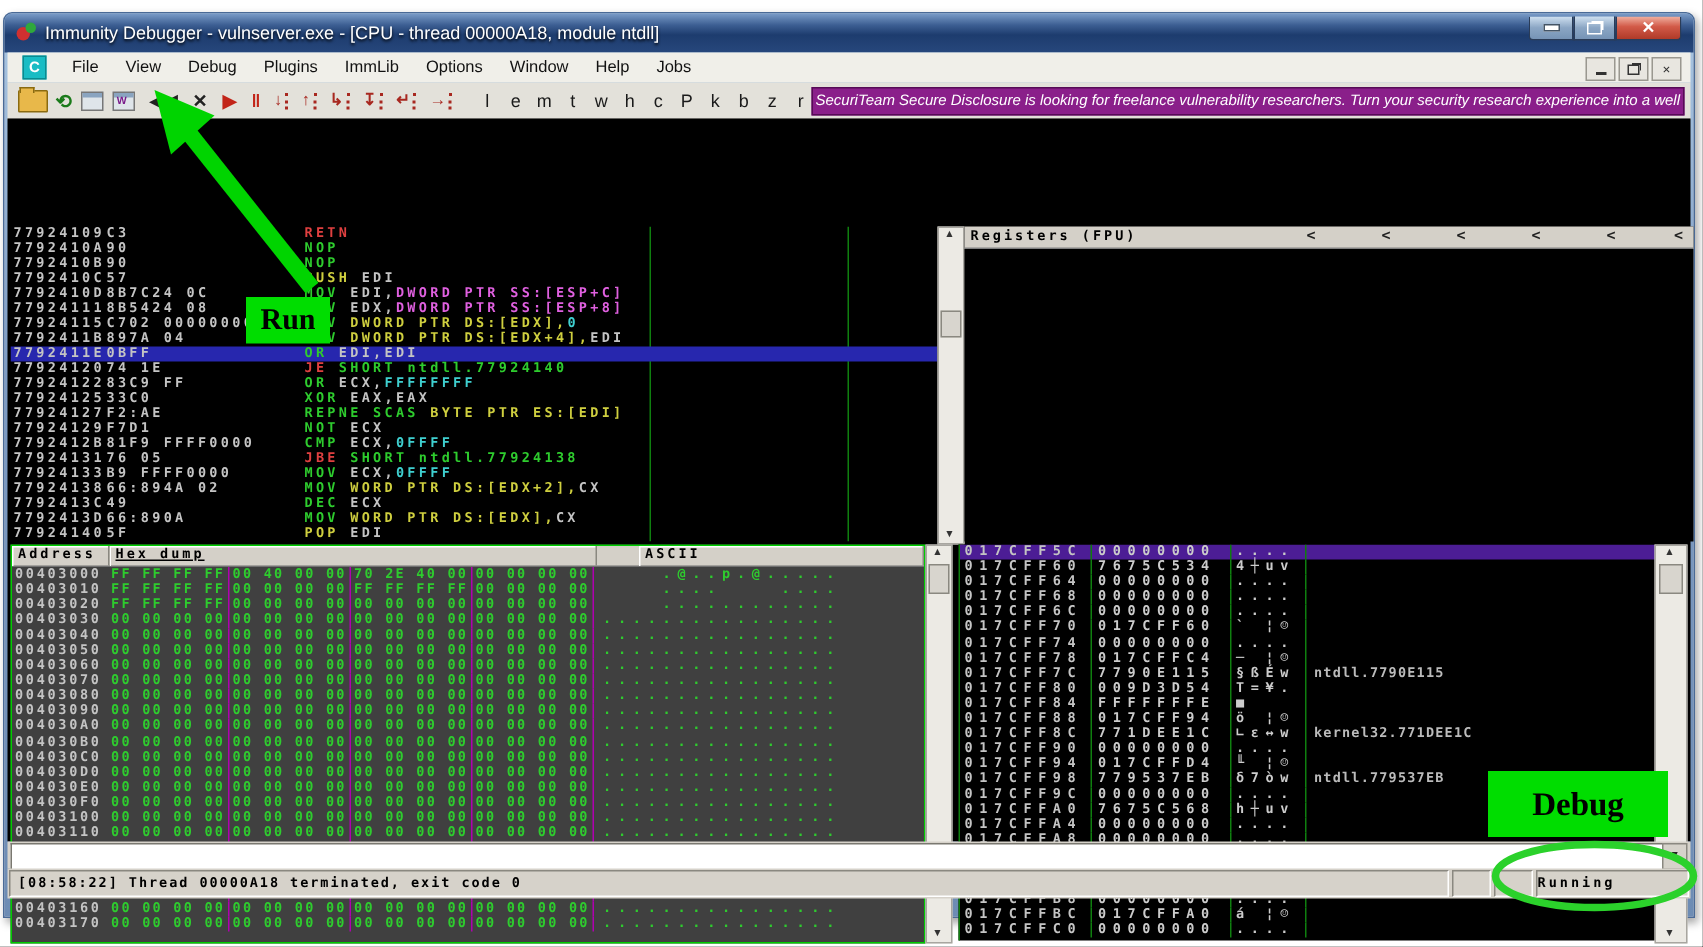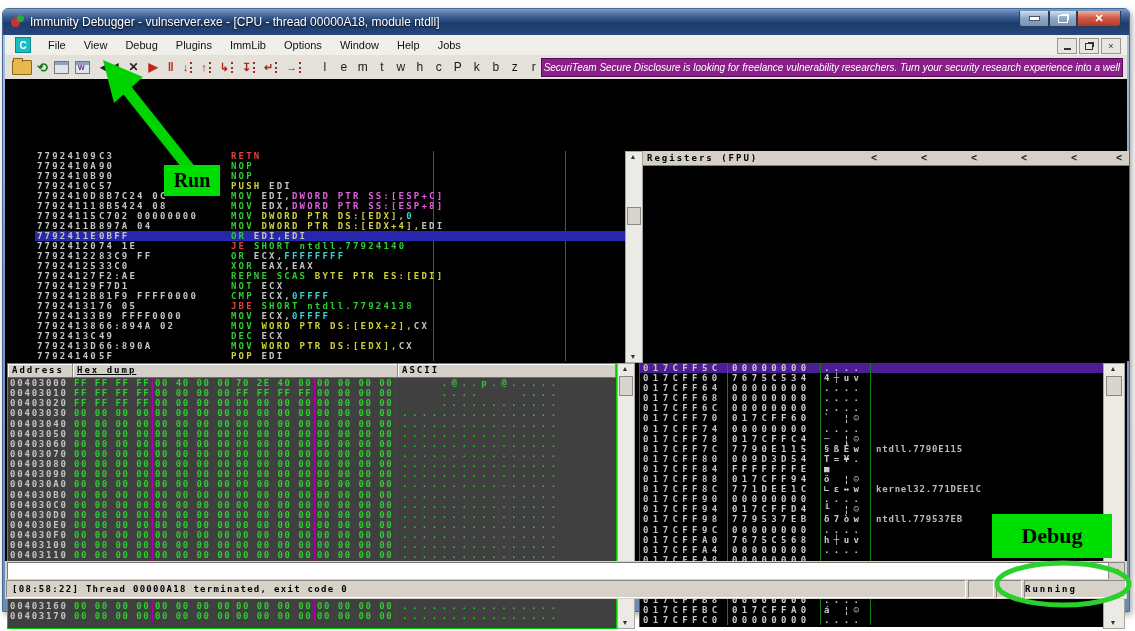--- a/index.html
+++ b/index.html
@@ -59,21 +59,21 @@
     display:flex;align-items:center;justify-content:flex-end;white-space:nowrap;overflow:hidden;padding-right:2px;}
 
   
   #client{position:absolute;left:2px;top:70px;width:1122px;height:482px;background:#000;}
 
   .mono{font-family:"DejaVu Sans Mono",monospace;font-weight:700;font-size:9px;line-height:10px;white-space:pre;}
 
   
   #disasm{position:absolute;left:2px;top:72px;width:618px;height:210px;background:#000;overflow:hidden;}
   .dline{position:absolute;top:0;bottom:0;width:1px;background:#0f7f0f;}
-  .drow{display:flex;height:10px;letter-spacing:2.2px;position:relative;margin-left:28px;}
+  .drow{display:flex;height:10px;letter-spacing:2.2px;position:relative;}
   .drow.sel{background:#2727ae;}
   .da{width:62px;color:#c4c4c4;padding-left:2px;}
   .db{width:132px;color:#c4c4c4;}
   .di{flex:1;}
   .t-r{color:#e04040}.t-g{color:#2ecc2e}.t-y{color:#cfcf3f}.t-m{color:#e060e0}.t-c{color:#3fcfcf}.t-s{color:#c4c4c4}
 
   
   .vscroll{position:absolute;width:16px;background:#eceae4;border:1px solid #a8a6a0;}
   .sarrow{position:absolute;left:2px;width:10px;height:8px;font-size:7px;color:#333;text-align:center;line-height:8px;}
   .sthumb{position:absolute;left:1px;width:12px;background:#d8d5ce;border:1px solid #8a8880;}
@@ -83,21 +83,21 @@
   #reg-header{position:absolute;left:0;top:0;right:0;height:14px;background:#d4d0c8;
     border-bottom:1px solid #808080;color:#000;}
   #reg-header .mono{letter-spacing:2px;padding-left:4px;line-height:14px;}
   .chev{position:absolute;top:1px;font-size:10px;font-weight:bold;color:#222;font-family:"DejaVu Sans Mono",monospace;}
 
   
   #hexdump{position:absolute;left:2px;top:284px;width:610px;height:266px;box-sizing:border-box;
     border:1px solid #00cc00;background:#404040;overflow:hidden;}
   #hex-header{display:flex;height:13px;background:#d4d0c8;color:#000;border-bottom:1px solid #707070;}
   #hex-header .cell{letter-spacing:2px;line-height:13px;padding-left:4px;border-right:1px solid #8a8880;box-shadow:inset 1px 1px 0 #fff;}
-  .hh-a{width:60px;} .hh-h{width:320px;text-decoration:underline;} .hh-s{flex:1;}
+  .hh-a{width:60px;} .hh-h{width:320px;text-decoration:underline;} .hh-s{flex:1;margin-left:28px;}
   .hxrow{display:flex;height:10.15px;}
   .hx-a{width:62px;color:#c4c4c4;letter-spacing:1.8px;padding-left:2px;}
   .hx-g{width:78px;color:#2ecc2e;letter-spacing:1.5px;border-right:1px solid #b000b0;padding-left:2px;}
   .hx-s{color:#2ecc2e;letter-spacing:4.5px;padding-left:6px;}
 
   
   #stack{position:absolute;left:634px;top:284px;width:464px;height:264px;background:#000;overflow:hidden;
     border-left:1px solid #0f7f0f;}
   .srow{display:flex;height:10.1px;}
   .srow.sel{background:#4c1d95;}
@@ -115,21 +115,21 @@
   #statusbar{position:absolute;left:2px;top:570px;width:1122px;height:20px;background:#d6d2ca;display:flex;}
   .scell{border:1px solid;border-color:#8a8880 #fff #fff #8a8880;margin:1px;display:flex;align-items:center;}
   #status-msg{flex:1;padding-left:5px;color:#000;letter-spacing:1.3px;}
   .scell.small{width:24px;}
   #status-run{width:100px;padding-left:0;color:#000;letter-spacing:2px;}
 
   
   #anno-svg{position:absolute;left:0;top:0;width:1135px;height:631px;pointer-events:none;z-index:50;}
   .annbox{position:absolute;background:#00dd00;color:#000;z-index:51;
     font-family:"Liberation Serif",serif;font-weight:700;display:flex;align-items:center;justify-content:center;}
-  #run-label{left:164px;top:165px;width:56px;height:31px;font-size:20px;}
+  #run-label{left:164px;top:198px;width:56px;height:31px;font-size:20px;}
   #status-label{left:992px;top:514px;width:120px;height:44px;font-size:22px;}
 </style>
 </head>
 <body>
 
 <div id="stage">
   <div id="win">
 
     <div id="titlebar">
       <div id="title-icon">

